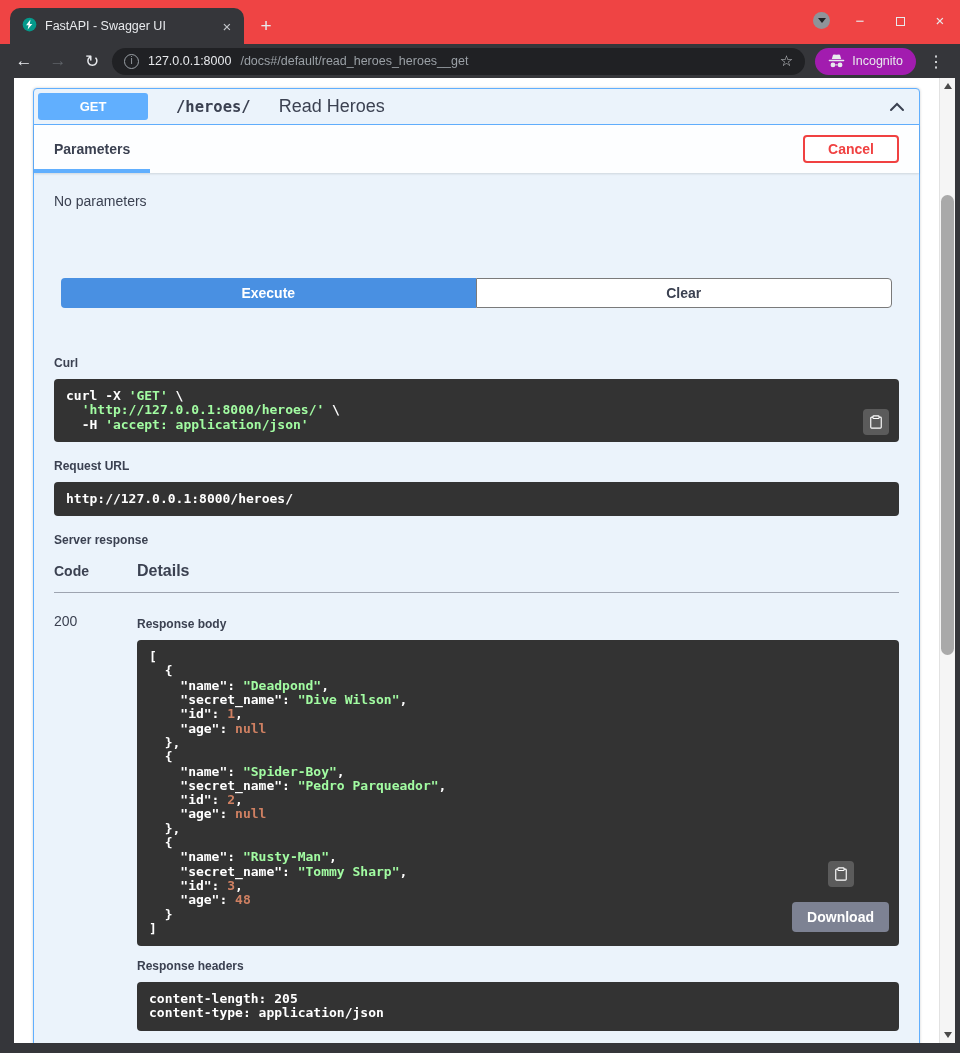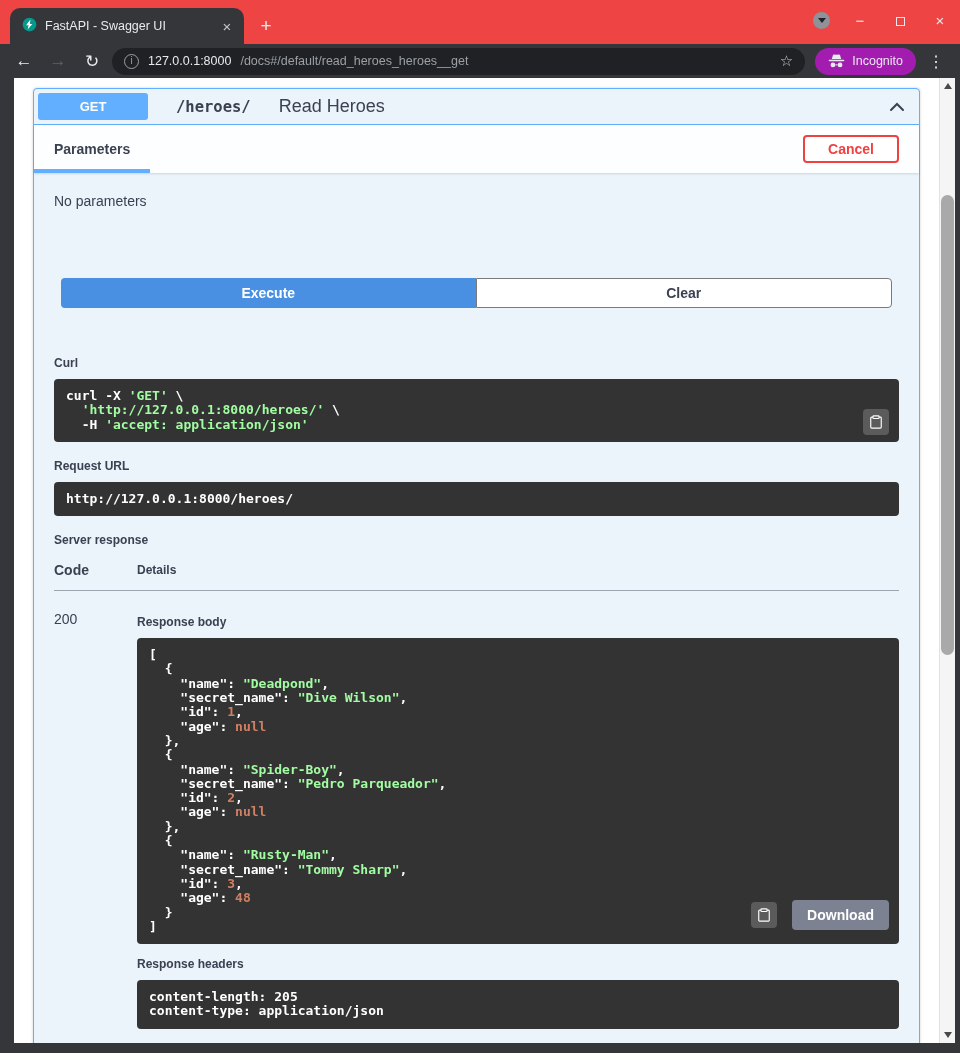--- a/index.html
+++ b/index.html
@@ -73,27 +73,27 @@
 
   .codeblock { background:var(--code-bg, #333333); border-radius:4px; padding:10px 12px; position:relative; }
   .codeblock pre, .code-line { font-family:"DejaVu Sans Mono", monospace; font-size:13px; font-weight:bold; color:#ffffff; line-height:14.3px; white-space:pre; }
   .tok-p { color:#ffffff; }
   .tok-s { color:var(--string-green, #a2fca2); }
   .tok-n { color:var(--number-orange, #cf8062); }
   .curl-block { margin-bottom:17px; min-height:55px; }
   .requrl-block { margin-bottom:17px; }
   .copy-btn { width:26px; height:26px; background:rgba(255,255,255,.2); border:none; border-radius:4px; display:flex; align-items:center; justify-content:center; cursor:pointer; }
   .curl-block .copy-btn { position:absolute; right:10px; bottom:7px; }
-  .block-actions { position:absolute; right:10px; bottom:14px; display:flex; align-items:center; gap:15px; }
+  .block-actions { position:absolute; right:10px; bottom:14px; display:flex; align-items:center; gap:15px;flex-direction:column; }
   .download-btn { background:var(--download-gray, #7d8293); border:none; color:#fff; font-weight:bold; font-size:14px; padding:7px 15px; border-radius:4px; cursor:pointer; }
 
   .response-table { width:100%; border-collapse:collapse; margin-top:6px; }
   .response-table th { text-align:left; color:#3b4151; padding:6px 0 12px; border-bottom:1px solid rgba(59,65,81,.25); font-weight:bold; }
   .th-code { width:83px; font-size:14px; }
-  .th-details { font-size:12px; }
+  .th-details { font-size:16px; }
   .response-table td { vertical-align:top; }
   .td-status { font-size:14px; color:#3b4151; padding-top:20px; }
   .td-details { padding-top:24px; }
   .respbody-block { margin-bottom:13px; }
 </style>
 </head>
 <body>
 
 <div class="screen">
 

